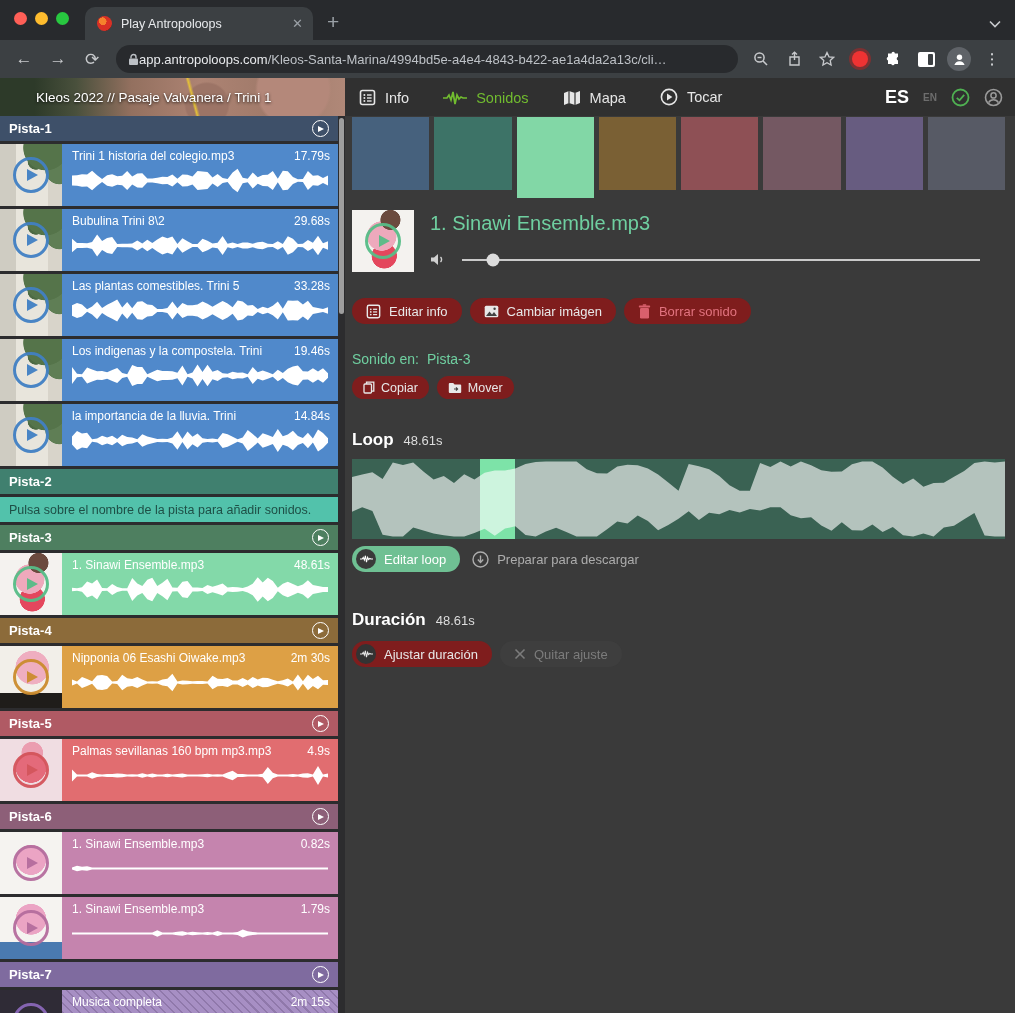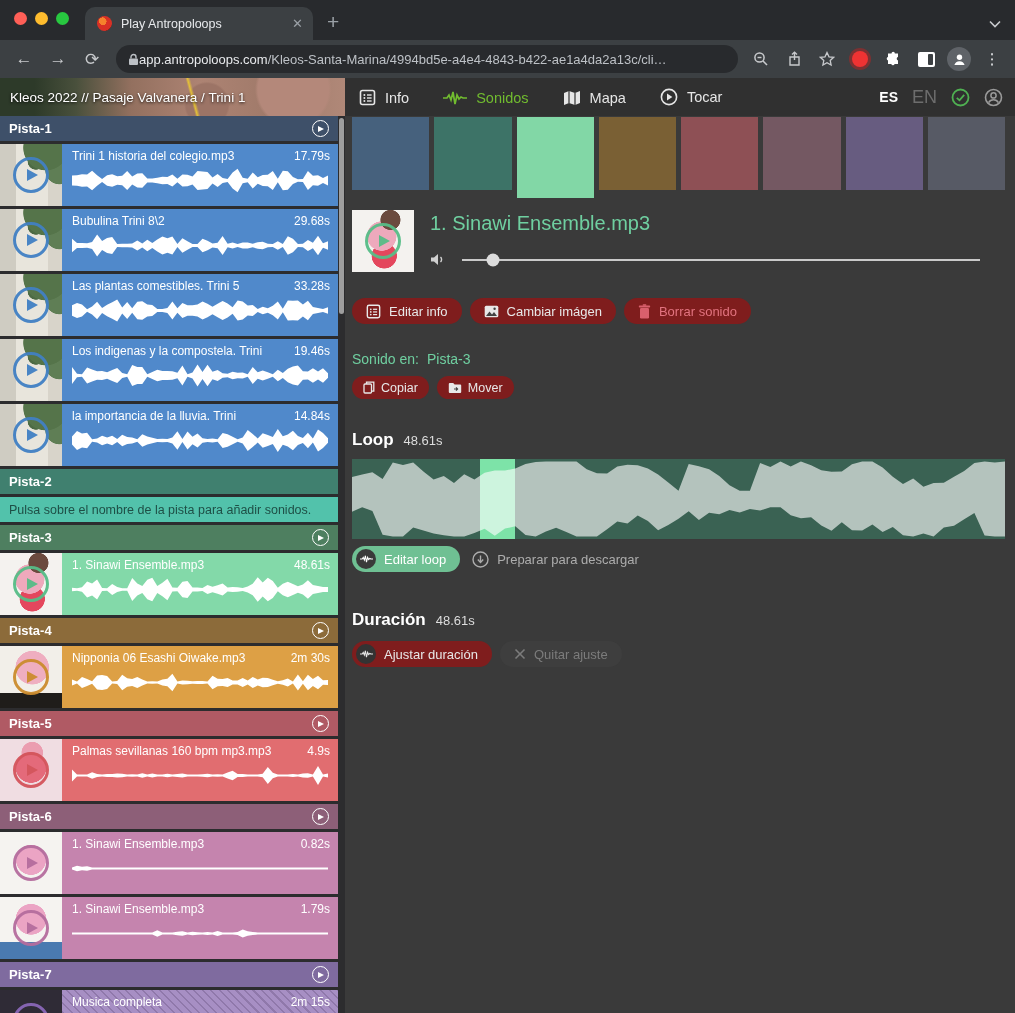--- a/index.html
+++ b/index.html
@@ -36,27 +36,27 @@
 
   
   .app-header { height:38px; background:#303030; display:flex; align-items:center; }
   .crumb-box { width:345px; height:100%; flex:none; display:flex; align-items:center; padding:0 10px;
     background:
       linear-gradient(75deg, transparent 55%, rgba(235,200,50,.9) 55.6%, transparent 56.4%),
       radial-gradient(circle at 85% 30%, #b4887a 0 12%, transparent 13%),
       radial-gradient(circle at 60% 70%, #9c7466 0 10%, transparent 11%),
       linear-gradient(90deg,#2d3a29 0 10%, #49503c 22%, #93705f 38%, #ad8373 58%, #a07a6a 78%, #b08878 100%);
   }
-  .crumb { color:#fff; font-size:13.5px; text-shadow:0 1px 3px rgba(0,0,0,.85); white-space:nowrap; }
+  .crumb { color:#fff; font-size:13.5px; text-shadow:0 1px 3px rgba(0,0,0,.85); white-space:nowrap;margin-left:26px; }
   .hnav { display:flex; align-items:flex-end; gap:34px; margin-left:14px; }
   .hnav-item { display:flex; align-items:center; gap:9px; color:#e6e6e6; font-size:14.5px; }
   .hnav-item.active { color:#71bc2f; }
   .hdr-right { margin-left:auto; display:flex; align-items:center; gap:14px; padding-right:12px; }
-  .lang-es { color:#fff; font-size:14px; font-weight:bold; }
-  .lang-en { color:#6d6d6d; font-size:18px; font-weight:normal; }
+  .lang-es { color:#fff; font-size:18px; font-weight:bold; }
+  .lang-en { color:#6d6d6d; font-size:10px; font-weight:bold; }
 
   
   .app-body { display:flex; height:897px; }
   .sidebar { width:338px; flex:none; background:#2c2c2e; overflow:hidden; }
   .scrollrail { width:7px; flex:none; background:#2c2c2e; position:relative; }
   .scrollthumb { position:absolute; top:2px; left:1px; width:5px; height:196px; background:#9e9e9e; border-radius:3px; }
   .main { flex:1; padding:0 10px 0 7px; overflow:hidden; }
 
   
   .trk-head { height:25px; display:flex; align-items:center; padding:0 9px; color:#fff;

